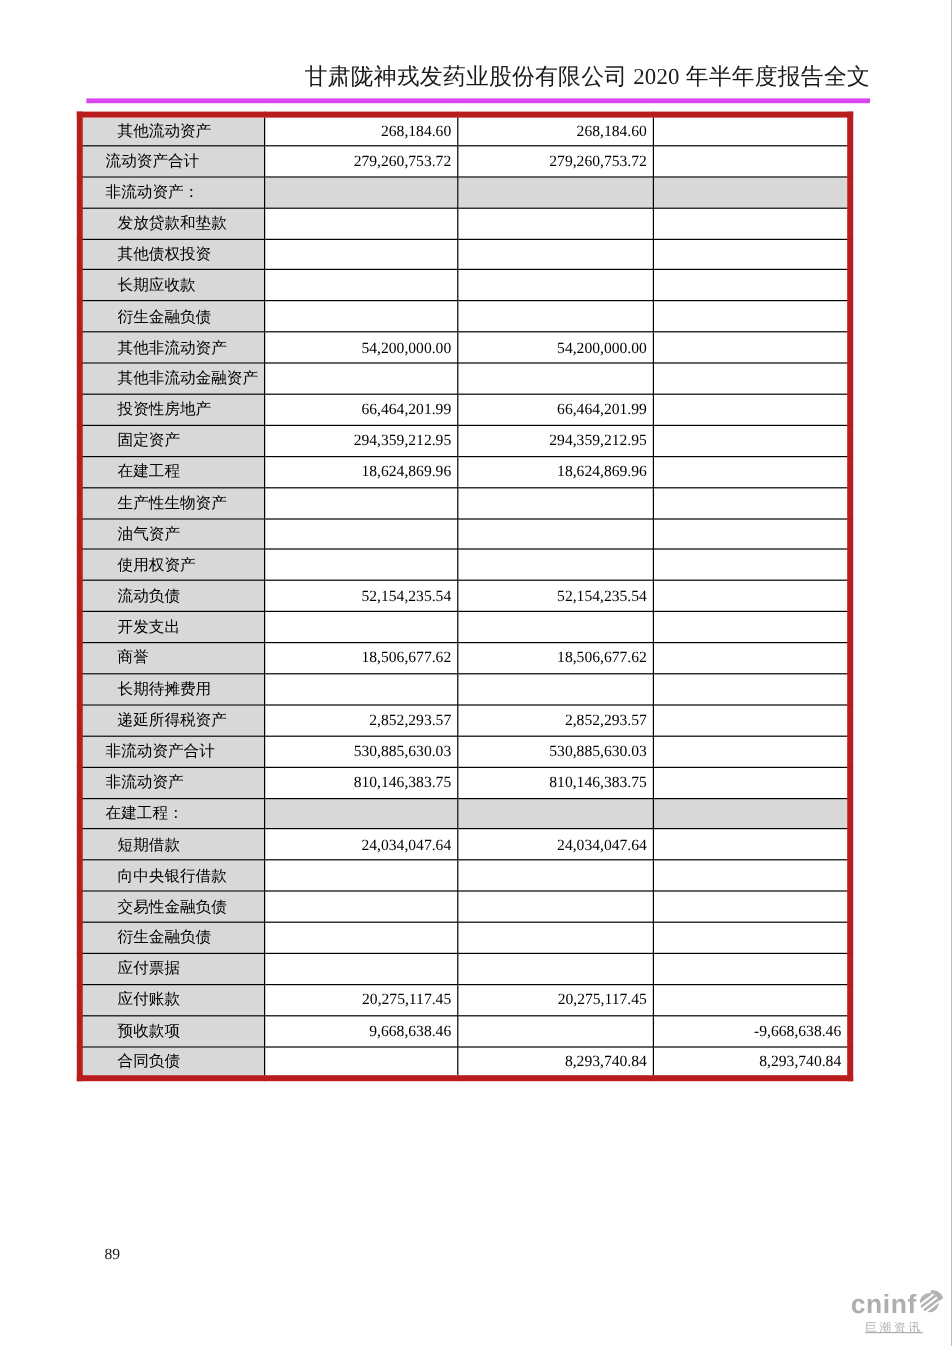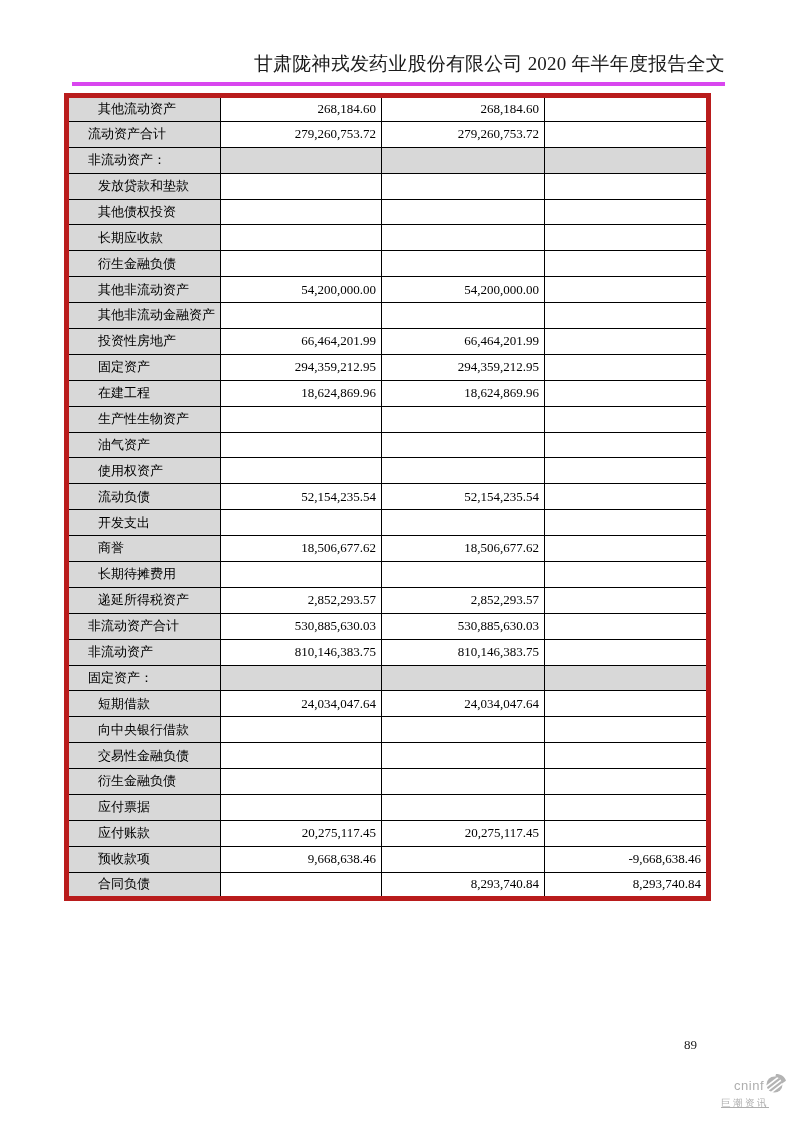--- a/index.html
+++ b/index.html
@@ -51,44 +51,44 @@
   .balance-sheet tr.indent td.label-cell { padding-left: 29px; }
   .balance-sheet td.num-cell {
     text-align: right;
     padding-right: 5px;
     background: #ffffff;
   }
   .balance-sheet tr.section td.num-cell { background: #d8d8d8; }
   .page-number {
     position: absolute;
     top: 1037px;
-    left: 56px;
+    left: 87px;
     width: 641px;
-    text-align: right;
+    text-align: left;
     font-size: 13px;
     color: #1a1a1a;
   }
   .cninfo-logo {
     position: absolute;
     top: 1074px;
     right: 7px;
     display: flex;
     flex-direction: column;
     align-items: flex-end;
     color: #aeaeae;
     font-family: "Liberation Sans", sans-serif;
   }
   .logo-top {
     display: flex;
     align-items: center;
     gap: 1px;
   }
   .logo-brand {
-    font-weight: normal;
-    font-size: 13px;
+    font-weight: bold;
+    font-size: 22px;
     letter-spacing: 0.5px;
     color: #aeaeae;
   }
   .logo-cn {
     font-size: 9.5px;
     letter-spacing: 2.5px;
     margin-right: 17px;
     margin-top: 0px;
     text-decoration: underline;
   }
@@ -238,21 +238,21 @@
       <td class="num-cell">530,885,630.03</td>
       <td class="num-cell"></td>
     </tr>
         <tr>
       <td class="label-cell">非流动资产</td>
       <td class="num-cell">810,146,383.75</td>
       <td class="num-cell">810,146,383.75</td>
       <td class="num-cell"></td>
     </tr>
         <tr class="section">
-      <td class="label-cell">固定资产：</td>
+      <td class="label-cell">在建工程：</td>
       <td class="num-cell"></td>
       <td class="num-cell"></td>
       <td class="num-cell"></td>
     </tr>
         <tr class="indent">
       <td class="label-cell">短期借款</td>
       <td class="num-cell">24,034,047.64</td>
       <td class="num-cell">24,034,047.64</td>
       <td class="num-cell"></td>
     </tr>

